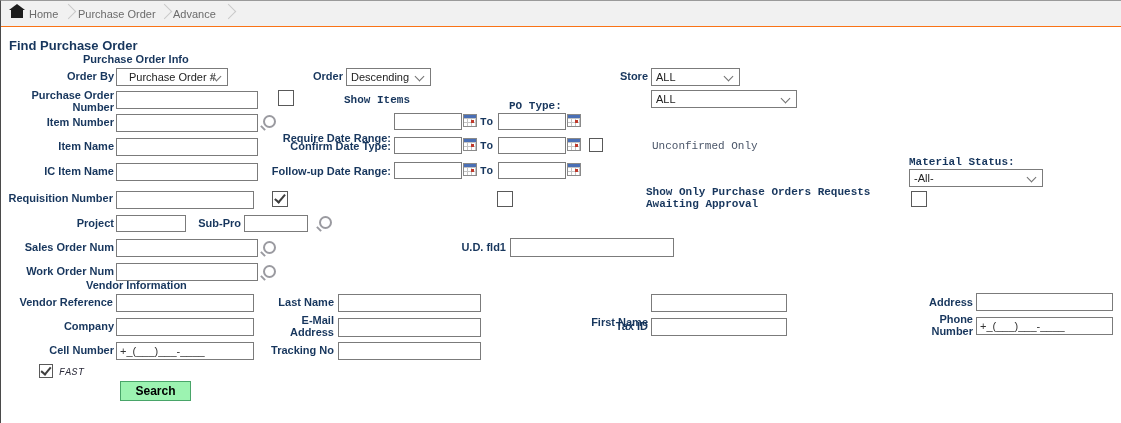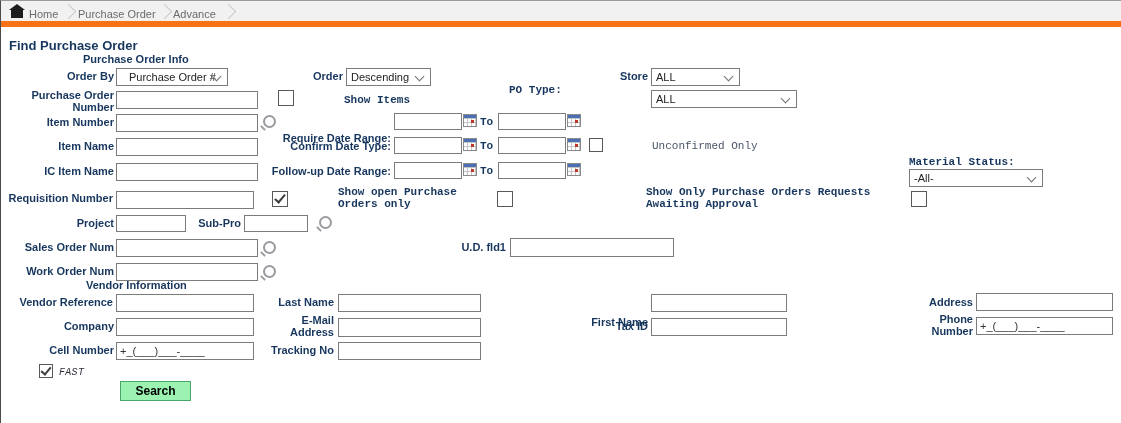--- a/index.html
+++ b/index.html
@@ -1,19 +1,19 @@
 <!DOCTYPE html>
 <html><head>
 <meta charset="utf-8">
 <style>
   html,body{margin:0;padding:0;background:#fff;}
   body{font-family:"Liberation Sans",sans-serif;}
   #page{position:relative;width:1121px;height:423px;background:#fff;border-left:1px solid #4a4a4a;border-top:1px solid #9a9a9a;box-sizing:border-box;overflow:hidden;}
   
-  #crumbbar{position:absolute;left:0;top:0;width:1121px;height:26px;background:#f1f1f1;border-bottom:6px solid #f97316;box-sizing:border-box;}
+  #crumbbar{position:absolute;left:0;top:0;width:1121px;height:26px;background:#f1f1f1;border-bottom:1px solid #f97316;box-sizing:border-box;}
   .crumb{position:absolute;top:7px;font-size:11px;color:#6b6b6b;white-space:nowrap;cursor:pointer;}
   .crumb-sep{position:absolute;top:5px;width:10px;height:10px;border-top:1px solid #c9c9c9;border-right:1px solid #c9c9c9;transform:rotate(45deg);}
   .home-icon{position:absolute;left:10px;top:9px;width:12px;height:8px;background:#1d1d1d;}
   .home-icon::before{content:'';position:absolute;left:-2px;top:-6px;border-left:8px solid transparent;border-right:8px solid transparent;border-bottom:6px solid #1d1d1d;}
   
   .page-title{position:absolute;font-size:13px;font-weight:bold;color:#17365d;}
   .section-title{position:absolute;font-size:11px;font-weight:bold;color:#17365d;}
   
   .lbl{position:absolute;font-size:11px;line-height:11.5px;font-weight:bold;color:#17365d;text-align:right;}
   .lbl.l{text-align:left;font-family:Liberation Mono, monospace;}
@@ -63,21 +63,21 @@
   <div class="sel" style="left:115px;top:67px;width:112px;padding-left:12px;">Purchase Order #</div>
   <div class="lbl" style="left:262px;top:70px;width:80px;">Order</div>
   <div class="sel" style="left:345px;top:67px;width:85px;">Descending</div>
   <div class="lbl" style="left:577px;top:70px;width:70px;">Store</div>
   <div class="sel" style="left:650px;top:67px;width:89px;">ALL</div>
 
   <div class="lbl" style="left:8px;top:89px;width:105px;">Purchase Order Number</div>
   <input class="inp" style="left: 115px; top: 90px; width: 142px;">
   <div class="cb" style="left:277px;top:89px;"></div>
   <div class="lbl l" style="left:343px;top:94px;width:90px;">Show Items</div>
-  <div class="lbl l" style="left:508px;top:84px;width:70px;">PO Type:</div>
+  <div class="lbl l" style="left:508px;top:100px;width:70px;">PO Type:</div>
   <div class="sel" style="left:650px;top:89px;width:146px;">ALL</div>
 
   <div class="lbl" style="left:8px;top:116px;width:105px;">Item Number</div>
   <input class="inp" style="left: 115px; top: 113px; width: 142px;">
   <span class="mag" style="left:262px;top:114px;"></span>
   <div class="lbl" style="left:250px;top:132px;width:140px;">Require Date Range:</div>
   <input class="inp" style="left: 393px; top: 112px; width: 68px; height: 17px;">
   <span class="cal" style="left:462px;top:113px;"></span>
   <div class="lbl l" style="left:479px;top:116px;width:16px;">To</div>
   <input class="inp" style="left: 497px; top: 112px; width: 68px; height: 17px;">
@@ -101,21 +101,20 @@
   <span class="cal" style="left:462px;top:162px;"></span>
   <div class="lbl l" style="left:479px;top:165px;width:16px;">To</div>
   <input class="inp" style="left: 497px; top: 161px; width: 68px; height: 17px;">
   <span class="cal" style="left:566px;top:162px;"></span>
   <div class="lbl l" style="left:908px;top:156px;width:120px;">Material Status:</div>
   <div class="sel" style="left:908px;top:168px;width:134px;">-All-</div>
 
   <div class="lbl" style="left:0px;top:192px;width:112px;">Requisition Number</div>
   <input class="inp" style="left: 115px; top: 190px; width: 138px;">
   <div class="cb checked" style="left:271px;top:190px;"></div>
-  <div class="lbl l" style="left:337px;top:186px;width:160px;">Show open Purchase Orders only</div>
   <div class="cb" style="left:496px;top:190px;"></div>
   <div class="lbl l" style="left:645px;top:186px;width:245px;">Show Only Purchase Orders Requests Awaiting Approval</div>
   <div class="cb" style="left:910px;top:190px;"></div>
 
   <div class="lbl" style="left:8px;top:217px;width:105px;">Project</div>
   <input class="inp" style="left: 115px; top: 214px; width: 70px; height: 17px;">
   <div class="lbl" style="left:188px;top:217px;width:52px;">Sub-Pro</div>
   <input class="inp" style="left: 243px; top: 214px; width: 64px; height: 17px;">
   <span class="mag" style="left:318px;top:215px;"></span>
 

